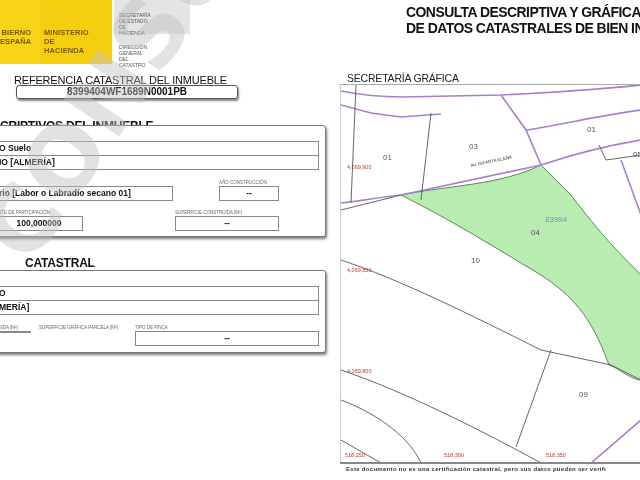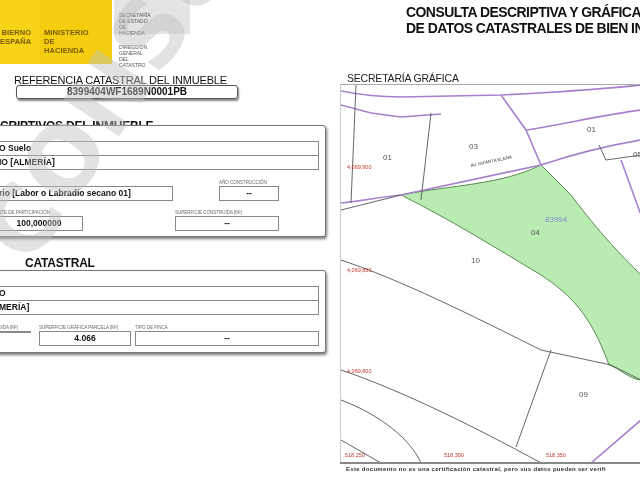--- a/index.html
+++ b/index.html
@@ -94,21 +94,20 @@
   <div class="field center" style="left:180px; top:90px; width:104px;">--</div>
 </div>
 
 <div class="section-title sec2">CATASTRAL</div>
 <div class="panel panel2">
   <div class="field" style="left:0; top:15px; width:324px;">O</div>
   <div class="field" style="left:0; top:29px; width:324px;">MERÍA]</div>
   <div class="label" style="left:0; top:54px;">RUIDA [m²]</div>
   <div class="field" style="left:0; top:60px; width:36px;"></div>
   <div class="label" style="left:44px; top:54px;">SUPERFICIE GRÁFICA PARCELA [m²]</div>
-  <div class="field center" style="left:44px; top:60px; width:92px;">4.066</div>
   <div class="label" style="left:140px; top:54px;">TIPO DE FINCA</div>
   <div class="field center" style="left:140px; top:60px; width:184px;">--</div>
 </div>
 
 <div class="watermark">CONSULTA</div>
 
 <div class="map-title">SECRETARÍA GRÁFICA</div>
 <div class="map">
   <svg width="300" height="378" viewBox="0 0 300 378">
 

